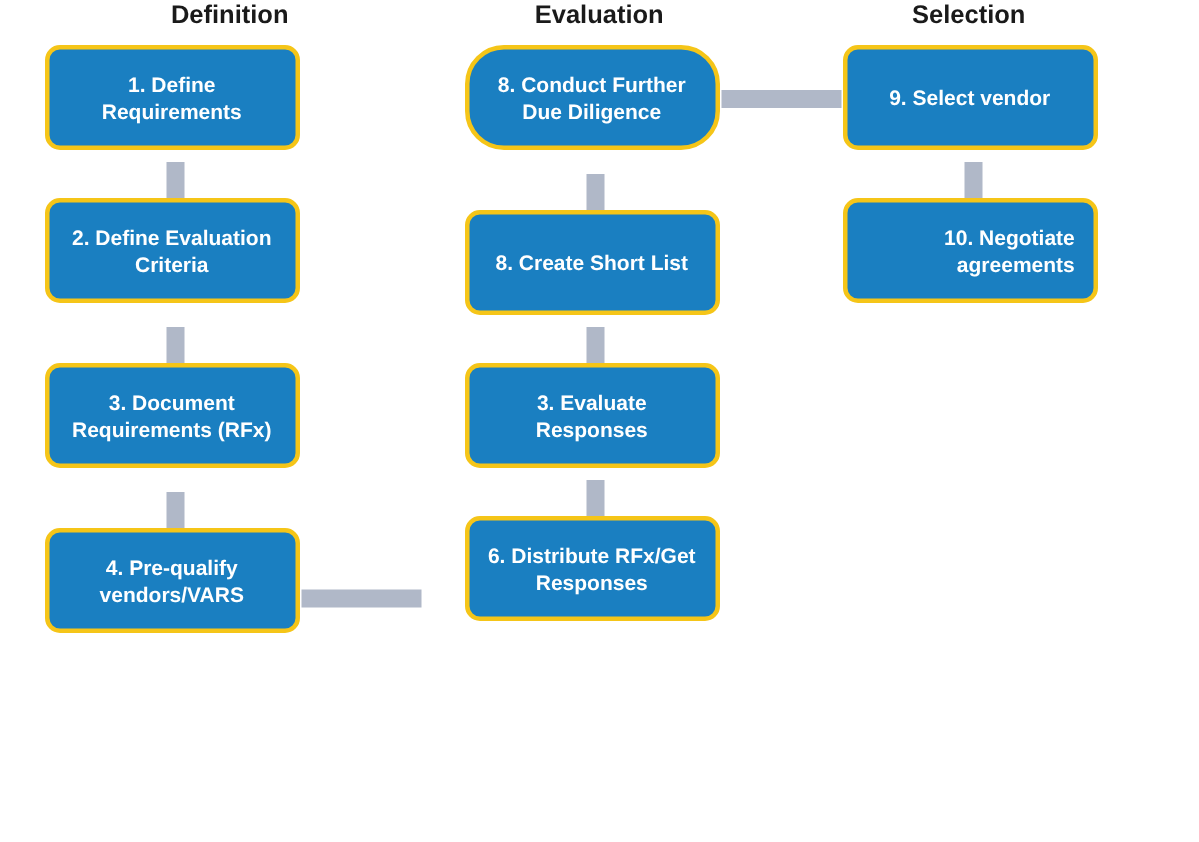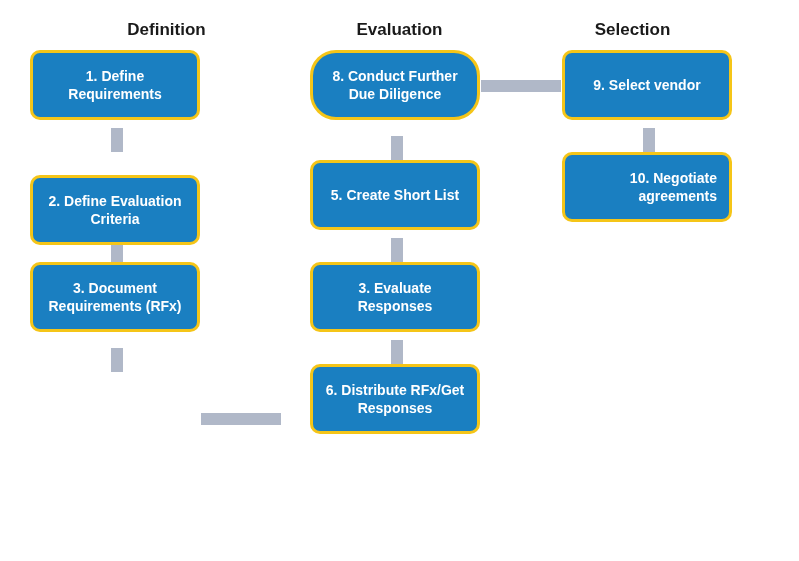--- a/index.html
+++ b/index.html
@@ -7,21 +7,20 @@
       width: 799px;
       height: 561px;
       background: #fff;
       font-family: Arial, sans-serif;
       overflow: hidden;
     }
     .diagram {
       width: 799px;
       height: 561px;
       position: relative;
-      padding: 20px;
     }
     .col-headers {
       display: flex;
       justify-content: space-around;
       margin-bottom: 10px;
       padding: 0 30px;
     }
     .col-header {
       font-weight: bold;
       font-size: 17px;
@@ -65,36 +64,37 @@
     <div class="col-header">Evaluation</div>
     <div class="col-header">Selection</div>
   </div>
 
   <div style="position:relative; width:760px; height:480px; margin:0 auto;">
 
     <div class="box" style="position:absolute; left:10px; top:0px;">1. Define Requirements</div>
 
     <div class="connector-v" style="position:absolute; left:91px; top:78px;"></div>
 
-    <div class="box" style="position:absolute; left:10px; top:102px;margin-top:23px;">2. Define Evaluation Criteria</div>
+    <div class="box" style="position:absolute; left:10px; top:102px;">2. Define Evaluation Criteria</div>
 
     <div class="connector-v" style="position:absolute; left:91px; top:188px;"></div>
 
     <div class="box" style="position:absolute; left:10px; top:212px;">3. Document Requirements (RFx)</div>
 
     <div class="connector-v" style="position:absolute; left:91px; top:298px;"></div>
 
+    <div class="box" style="position:absolute; left:10px; top:322px;">4. Pre-qualify vendors/VARS</div>
 
     <div class="connector-v" style="position:absolute; left:181px; top:363px; width:80px; height:12px;"></div>
 
     <div class="box" style="position:absolute; left:290px; top:0px;border-radius:26px;">8. Conduct Further Due Diligence</div>
 
     <div class="connector-v" style="position:absolute; left:371px; top:86px;"></div>
 
-    <div class="box" style="position:absolute; left:290px; top:110px;">5. Create Short List</div>
+    <div class="box" style="position:absolute; left:290px; top:110px;">8. Create Short List</div>
 
     <div class="connector-v" style="position:absolute; left:371px; top:188px;"></div>
 
     <div class="box" style="position:absolute; left:290px; top:212px;">3. Evaluate Responses</div>
 
     <div class="connector-v" style="position:absolute; left:371px; top:290px;"></div>
 
     <div class="box" style="position:absolute; left:290px; top:314px;">6. Distribute RFx/Get Responses</div>
 
     <div style="position:absolute; left:461px; top:30px; width:80px; height:12px; background:#b0b8c8;"></div>

